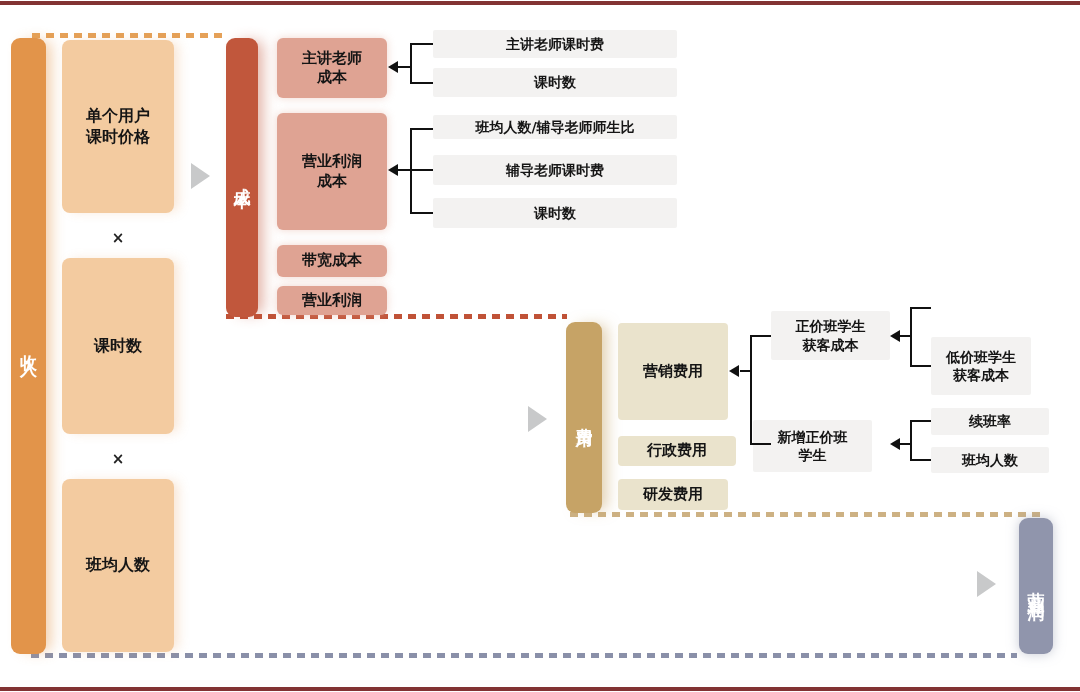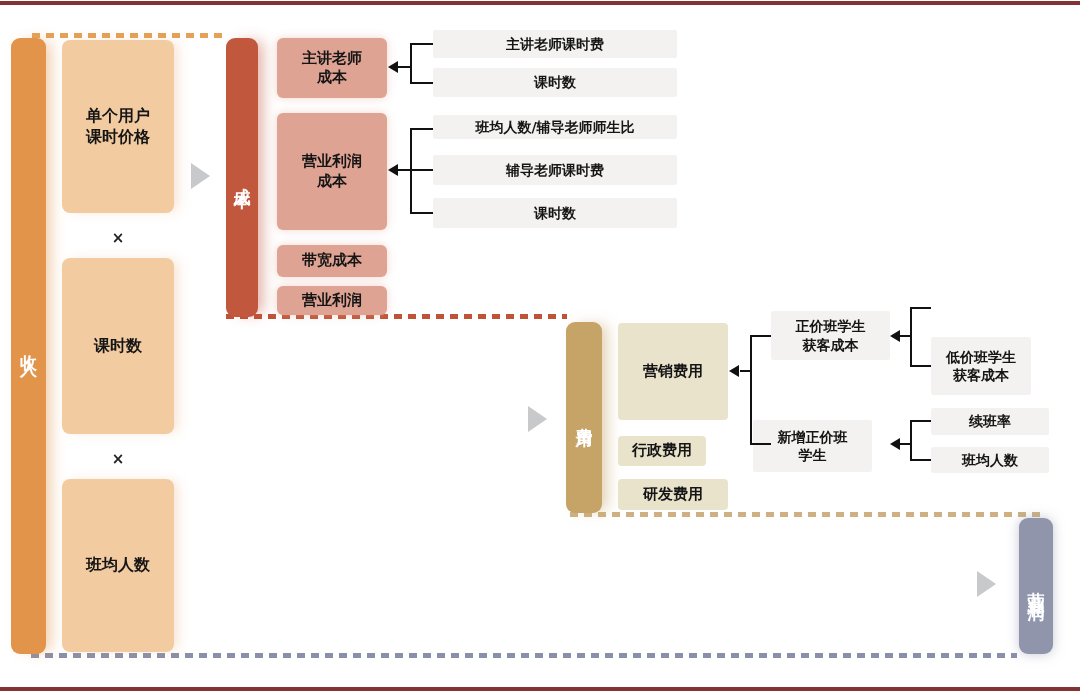--- a/index.html
+++ b/index.html
@@ -64,21 +64,21 @@
   <div class="box cost-item" style="left:277px;top:245px;width:110px;height:32px">带宽成本</div>
   <div class="box cost-item" style="left:277px;top:286px;width:110px;height:29px">营业利润</div>
 
   <div class="box driver" style="left:433px;top:30px;width:244px;height:28px">主讲老师课时费</div>
   <div class="box driver" style="left:433px;top:68px;width:244px;height:29px">课时数</div>
   <div class="box driver" style="left:433px;top:115px;width:244px;height:24px">班均人数/辅导老师师生比</div>
   <div class="box driver" style="left:433px;top:155px;width:244px;height:30px">辅导老师课时费</div>
   <div class="box driver" style="left:433px;top:198px;width:244px;height:30px">课时数</div>
 
   <div class="box expense-item" style="left:618px;top:323px;width:110px;height:97px">营销费用</div>
-  <div class="box expense-item" style="left:618px;top:436px;width:88px;height:30px">行政费用</div>
+  <div class="box expense-item" style="left:618px;top:436px;width:118px;height:30px">行政费用</div>
   <div class="box expense-item" style="left:618px;top:479px;width:110px;height:31px">研发费用</div>
 
   <div class="box driver" style="left:771px;top:311px;width:119px;height:49px">正价班学生
 获客成本</div>
   <div class="box driver" style="left:753px;top:420px;width:119px;height:52px">新增正价班
 学生</div>
 
   <div class="box driver" style="left:931px;top:337px;width:100px;height:58px">低价班学生
 获客成本</div>
   <div class="box driver" style="left:931px;top:408px;width:118px;height:27px">续班率</div>

